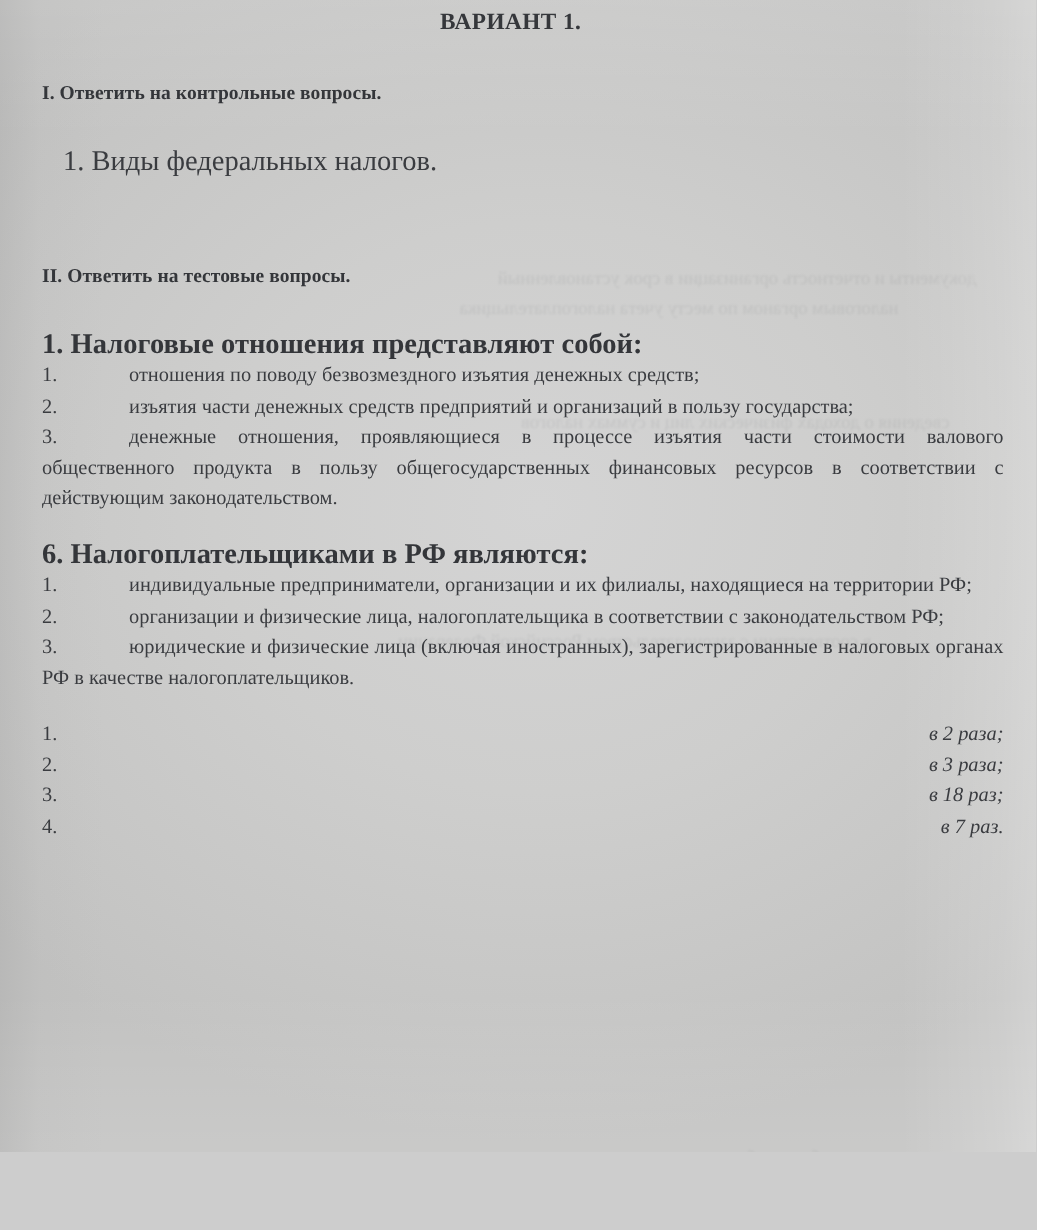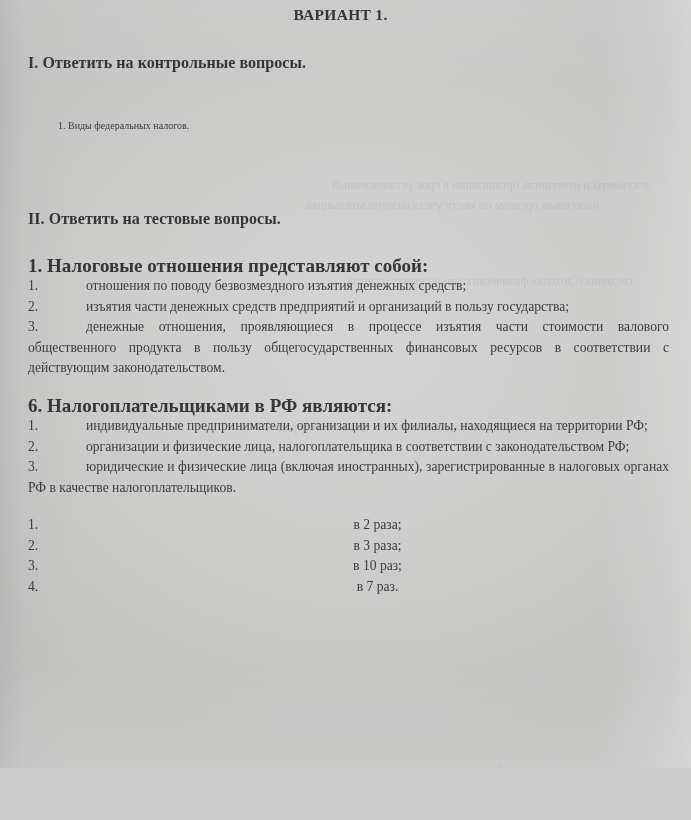--- a/index.html
+++ b/index.html
@@ -65,43 +65,43 @@
     font-weight: bold;
     font-size: 15.5px;
     letter-spacing: .3px;
     margin: 6px 0 0 0;
     padding-right: 16px;
     color: #35373b;
   }
 
   .section-heading {
     font-weight: bold;
-    font-size: 16px;
+    font-size: 13px;
     color: #34363a;
     letter-spacing: .05px;
   }
   .sec-1-heading { margin-top: 30px; }
   .sec-2-heading { margin-top: 0; }
 
   .q-heading {
     font-weight: bold;
     font-size: 19px;
     color: #34363a;
     line-height: 20.5px;
     letter-spacing: .02px;
   }
 
   
   .plain-item {
     text-align: justify;
     text-justify: inter-word;
-    font-size: 10px;
+    font-size: 19px;
     line-height: 20.5px;
     text-indent: 14px;
-    margin: 16px;
+    margin: 0;
     font-family: Liberation Serif, serif;
   }
 
   
   .option {
     display: flex;
     align-items: flex-start;
     text-align: justify;
     font-size: 13.6px;
     line-height: 20.5px;
@@ -113,21 +113,21 @@
     font-size: 13.6px;
   }
   .option-text {
     flex: 1 1 auto;
     text-align: justify;
     text-justify: inter-word;
     
     margin-left: -58px;
     text-indent: 58px;
   }
-  .option-text.short { text-align: center; }
+  .option-text.short { text-align: right; font-style: italic; }
   .gap-md { height: 17px; }
   .gap-lg { height: 28px; }
   .gap-xl { height: 40px; }
 </style>
 </head>
 <body>
 
 <div class="scan-page">
 
   <div class="bleed-layer">
@@ -193,21 +193,21 @@
     <div class="option">
       <span class="option-num">1.</span>
       <span class="option-text short">в 2 раза;</span>
     </div>
     <div class="option">
       <span class="option-num">2.</span>
       <span class="option-text short">в 3 раза;</span>
     </div>
     <div class="option">
       <span class="option-num">3.</span>
-      <span class="option-text short">в 10 раз;</span>
+      <span class="option-text short">в 18 раз;</span>
     </div>
     <div class="option">
       <span class="option-num">4.</span>
       <span class="option-text short">в 7 раз.</span>
     </div>
 
   </div>
 </div>
 
 </body></html>

